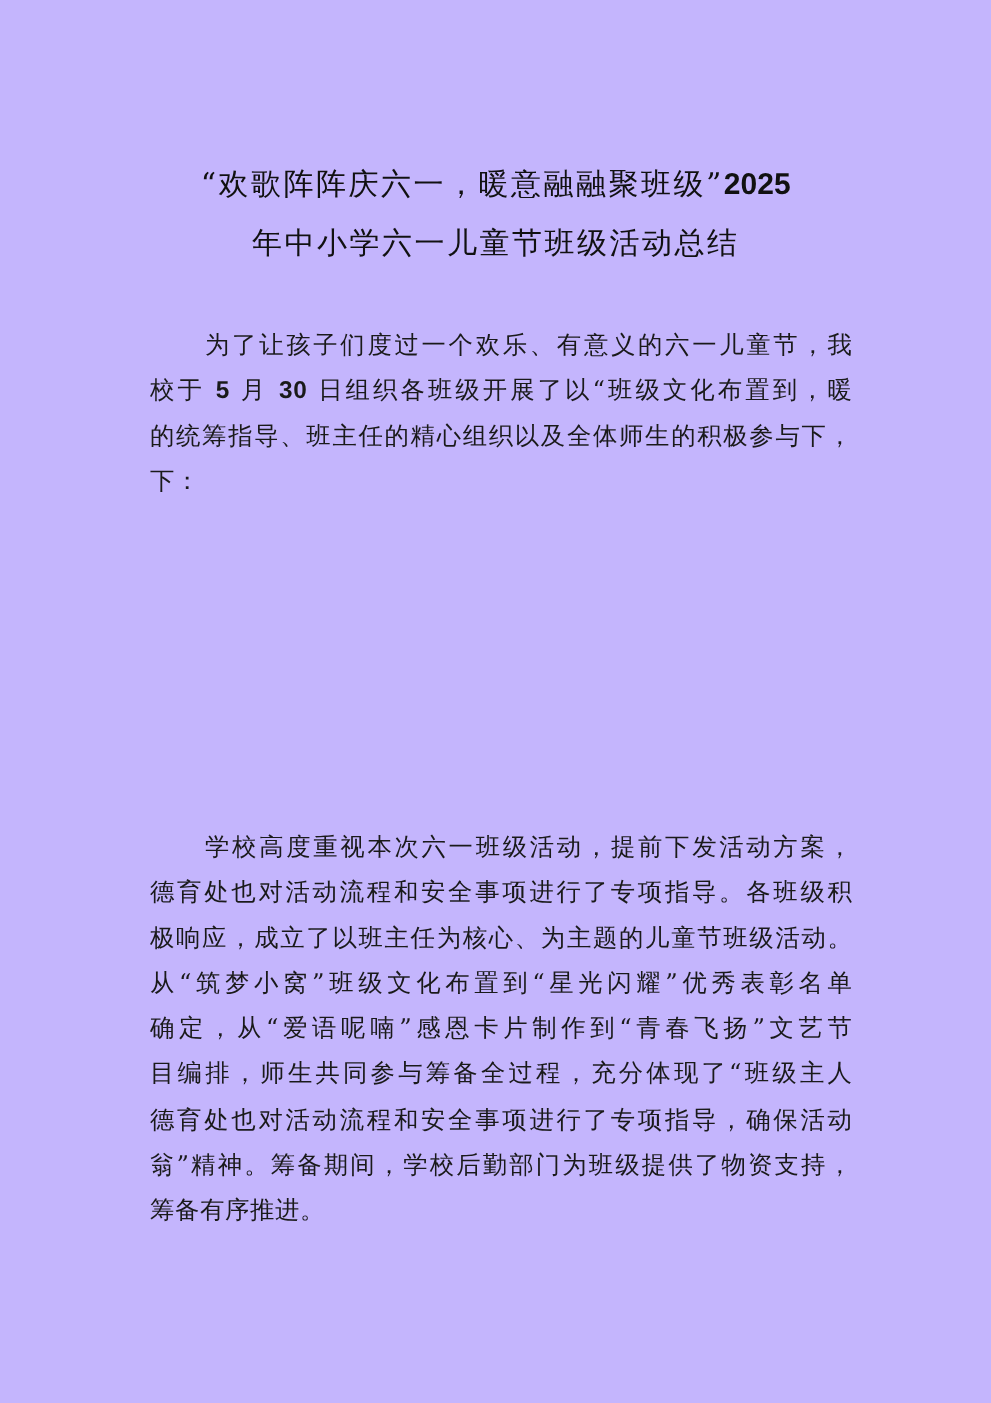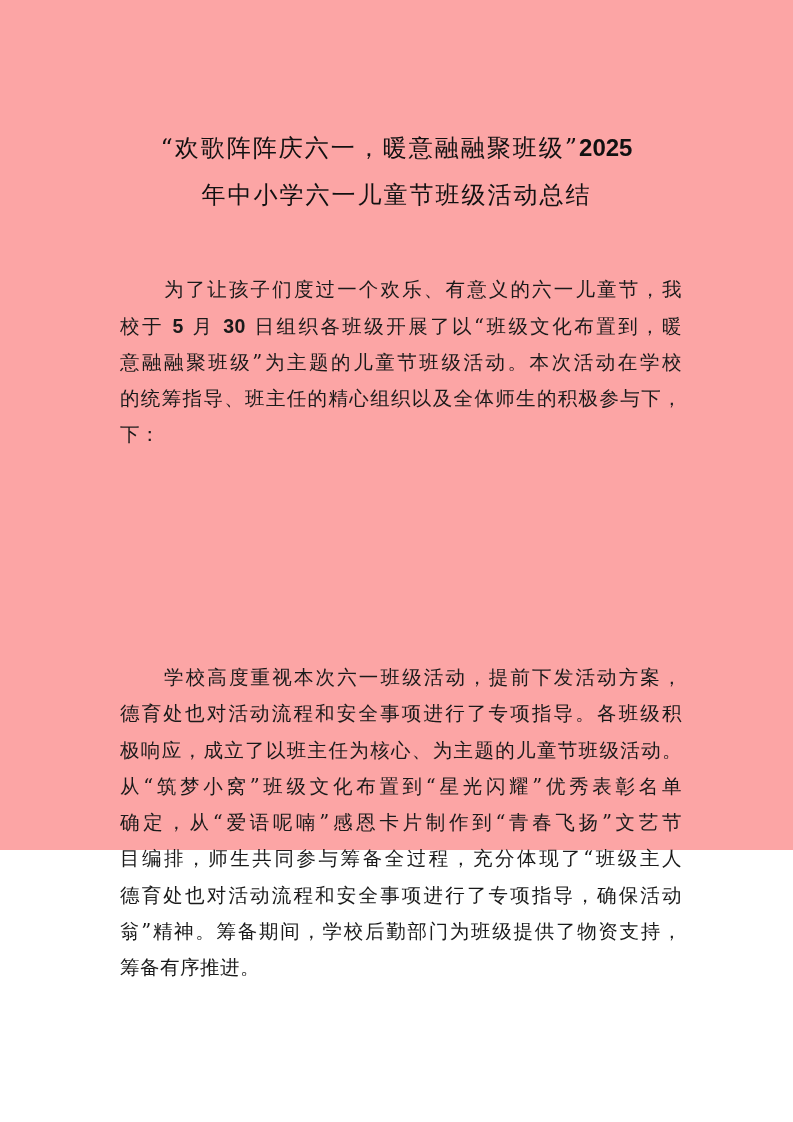--- a/index.html
+++ b/index.html
@@ -12,22 +12,22 @@
       height: 1122px;
       position: relative;
       overflow: hidden;
       font-family: "DejaVu Serif", "Liberation Serif", serif;
       color: #1a1a1a;
     }
     .page {
       position: absolute;
       left: 0; top: 0;
       width: 793px;
-      height: 850px;
-      background: #fca5a5;
+      height: 1122px;
+      background: #c4b5fd;
     }
     .title {
       position: absolute;
       left: 100px;
       width: 593px;
       top: 124px;
       text-align: center;
       font-size: 24px;
       line-height: 47px;
       letter-spacing: 2px;
@@ -56,38 +56,37 @@
       letter-spacing: 0.5px;
     }
     .line.last {
       text-align-last: left;
     }
     .indent { padding-left: 44px; }
     .num-inline {
       font-family: "Liberation Sans", "DejaVu Sans", sans-serif;
       font-weight: bold;
     }
-    #para1 { top: 272px; }
+    #para1 { top: 258px; }
     #heading1 { top: 550px; }
     #para2 { top: 660px; }
   </style>
 </head>
 <body>
 
 <div class="page">
 
   <div class="title">
     <span class="title-line"><span>“欢歌阵阵庆六一，暖意融融聚班级”</span><span class="num">2025</span></span>
     <span class="title-line">年中小学六一儿童节班级活动总结</span>
   </div>
 
   <div class="body" id="para1">
     <span class="line indent">为了让孩子们度过一个欢乐、有意义的六一儿童节，我</span>
     <span class="line"><span>校于</span> <span class="num-inline">5</span> <span>月</span> <span class="num-inline">30</span> <span>日组织各班级开展了以“班级文化布置到，暖</span></span>
-    <span class="line">意融融聚班级”为主题的儿童节班级活动。本次活动在学校</span>
     <span class="line">的统筹指导、班主任的精心组织以及全体师生的积极参与下，</span>
     <span class="line last">下：</span>
   </div>
 
 
   <div class="body" id="para2">
     <span class="line indent">学校高度重视本次六一班级活动，提前下发活动方案，</span>
     <span class="line">德育处也对活动流程和安全事项进行了专项指导。各班级积</span>
     <span class="line">极响应，成立了以班主任为核心、为主题的儿童节班级活动。</span>
     <span class="line">从“筑梦小窝”班级文化布置到“星光闪耀”优秀表彰名单</span>

